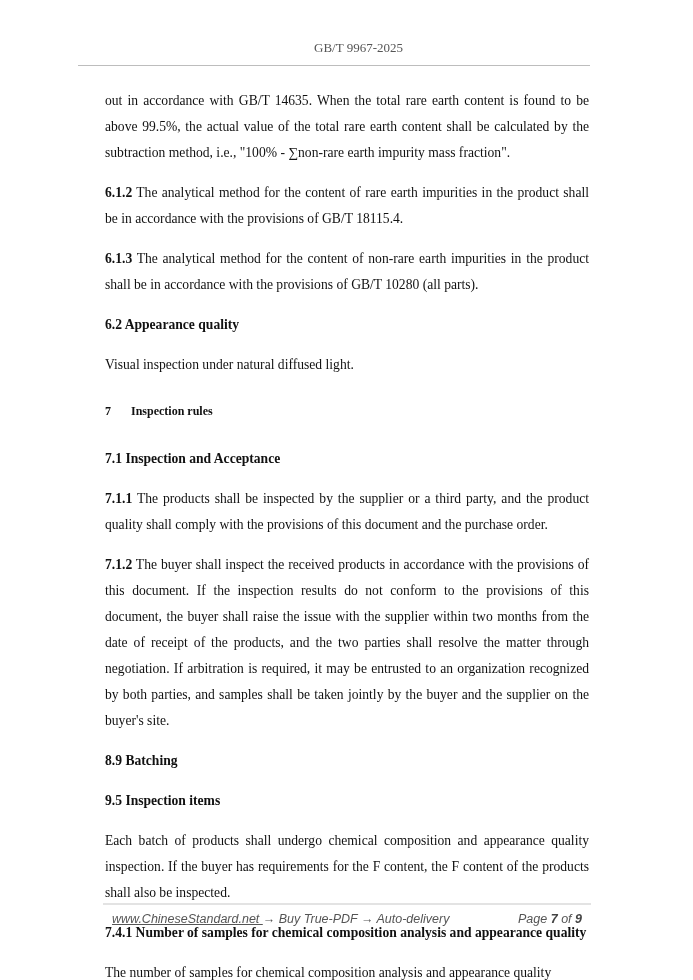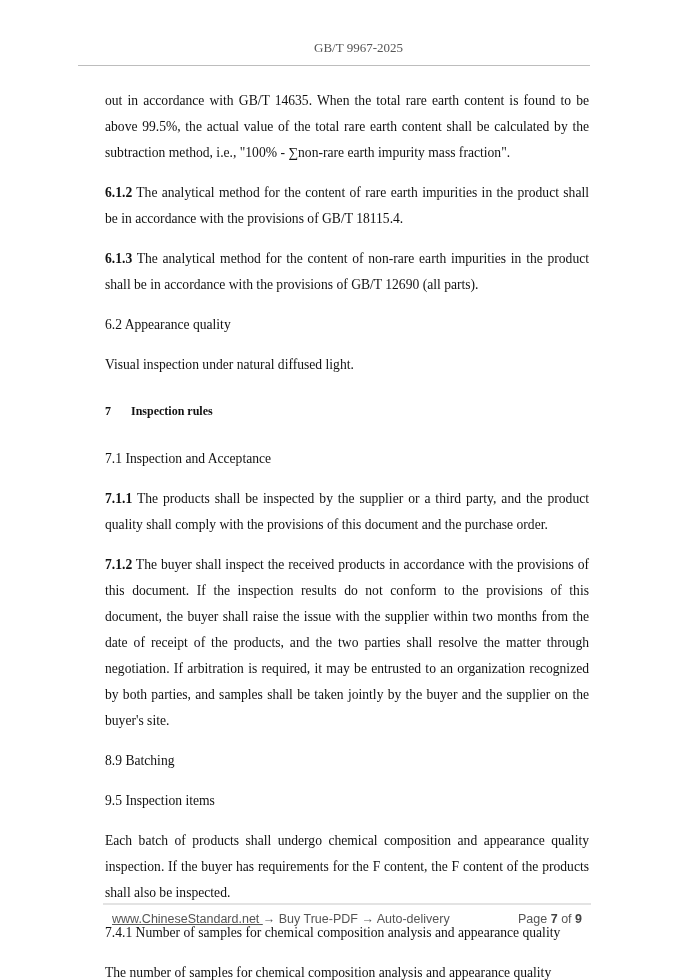--- a/index.html
+++ b/index.html
@@ -1,42 +1,42 @@
 <!DOCTYPE html>
 <html><head>
 <meta charset="utf-8">
 <style>
   html, body { margin:0; padding:0; background:#ffffff; }
   body { width:693px; height:980px; position:relative; overflow:hidden; font-family:"Liberation Serif", serif; color:#111; }
   .header { position:absolute; top:40px; left:12px; width:693px; text-align:center; font-size:13px; color:#555; }
   .header-rule { position:absolute; top:65px; left:78px; width:512px; height:1px; background:#bdbdbd; }
   .content { position:absolute; top:88px; left:105px; width:484px; font-size:13.6px; line-height:26px; }
   p { margin:0 0 14px 0; text-align:justify; }
-  .h2 { font-weight:normal; margin:12px 0 14px 0; }
+  .h2 { font-weight:bold; margin:12px 0 14px 0; }
   .h1 { font-weight:bold; font-size:12px; margin:20px 0 22px 0; }
   .h1 .num { display:inline-block; width:26px; }
   b { font-weight:bold; }
   .footer-rule { position:absolute; top:903px; left:103px; width:488px; height:2px; background:#e3e3e3; }
-  .footer { position:absolute; top:912px; left:112px; width:478px; font-family:"Liberation Sans", sans-serif; font-size:12.5px; color:#555; }
+  .footer { position:absolute; top:912px; left:112px; width:478px; font-family:"Liberation Sans", sans-serif; font-size:12.5px; color:#555;font-style:italic; }
   .footer a { color:#555; text-decoration:underline; }
   .footer .page { position:absolute; right:8px; top:0;text-align:center; }
   .footer .page b { color:#444; }
 </style>
 </head>
 <body>
 
 <div class="header">GB/T 9967-2025</div>
 <div class="header-rule"></div>
 
 <div class="content">
   <p>out in accordance with GB/T 14635. When the total rare earth content is found to be above 99.5%, the actual value of the total rare earth content shall be calculated by the subtraction method, i.e., "100% - ∑non-rare earth impurity mass fraction".</p>
 
   <p><b>6.1.2</b><span> The analytical method for the content of rare earth impurities in the product shall be in accordance with the provisions of GB/T 18115.4.</span></p>
 
-  <p><b>6.1.3</b><span> The analytical method for the content of non-rare earth impurities in the product shall be in accordance with the provisions of GB/T 12690 (all parts).</span></p>
+  <p><b>6.1.3</b><span> The analytical method for the content of non-rare earth impurities in the product shall be in accordance with the provisions of GB/T 10280 (all parts).</span></p>
 
   <div class="h2">6.2 Appearance quality</div>
   <p>Visual inspection under natural diffused light.</p>
 
   <div class="h1"><span class="num">7</span><span>Inspection rules</span></div>
 
   <div class="h2">7.1 Inspection and Acceptance</div>
 
   <p><b>7.1.1</b><span> The products shall be inspected by the supplier or a third party, and the product quality shall comply with the provisions of this document and the purchase order.</span></p>
 

